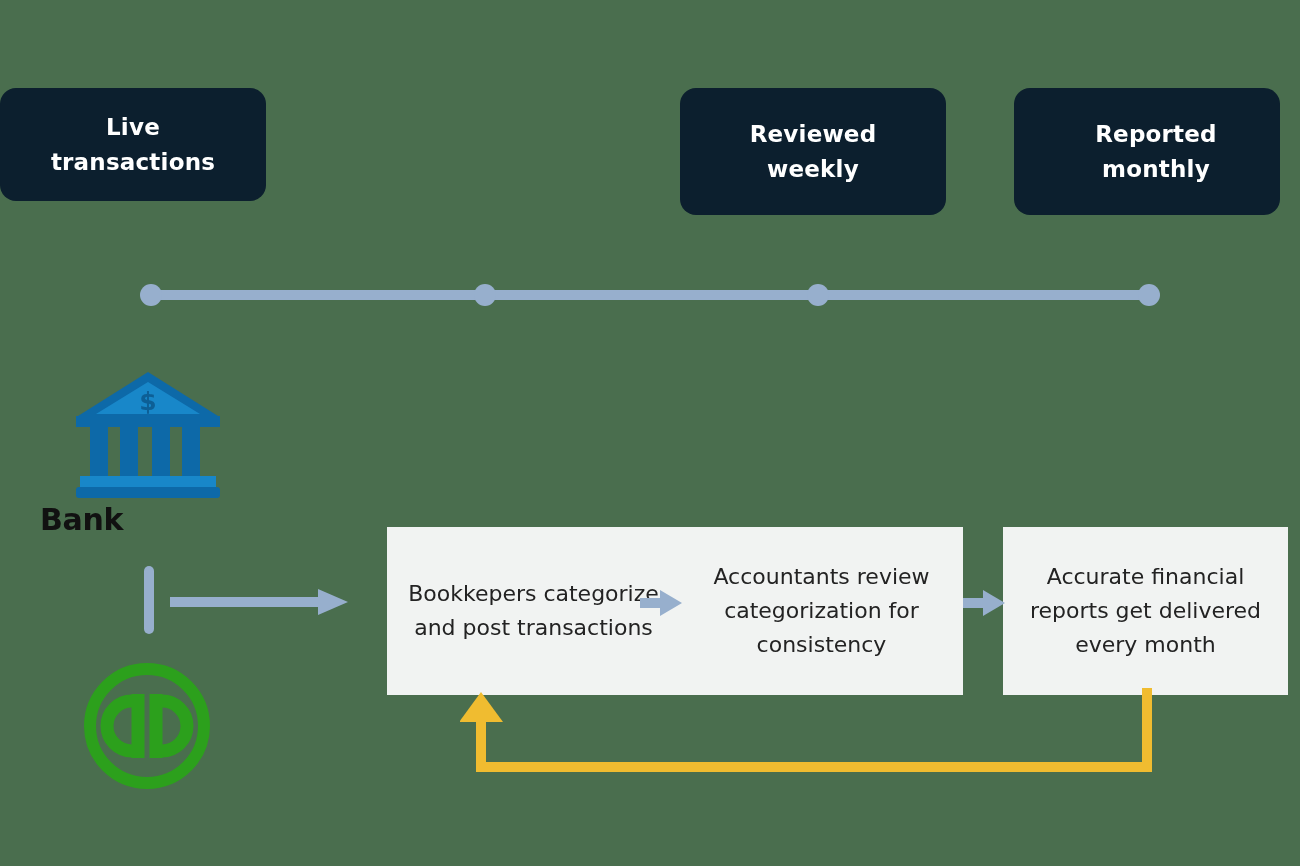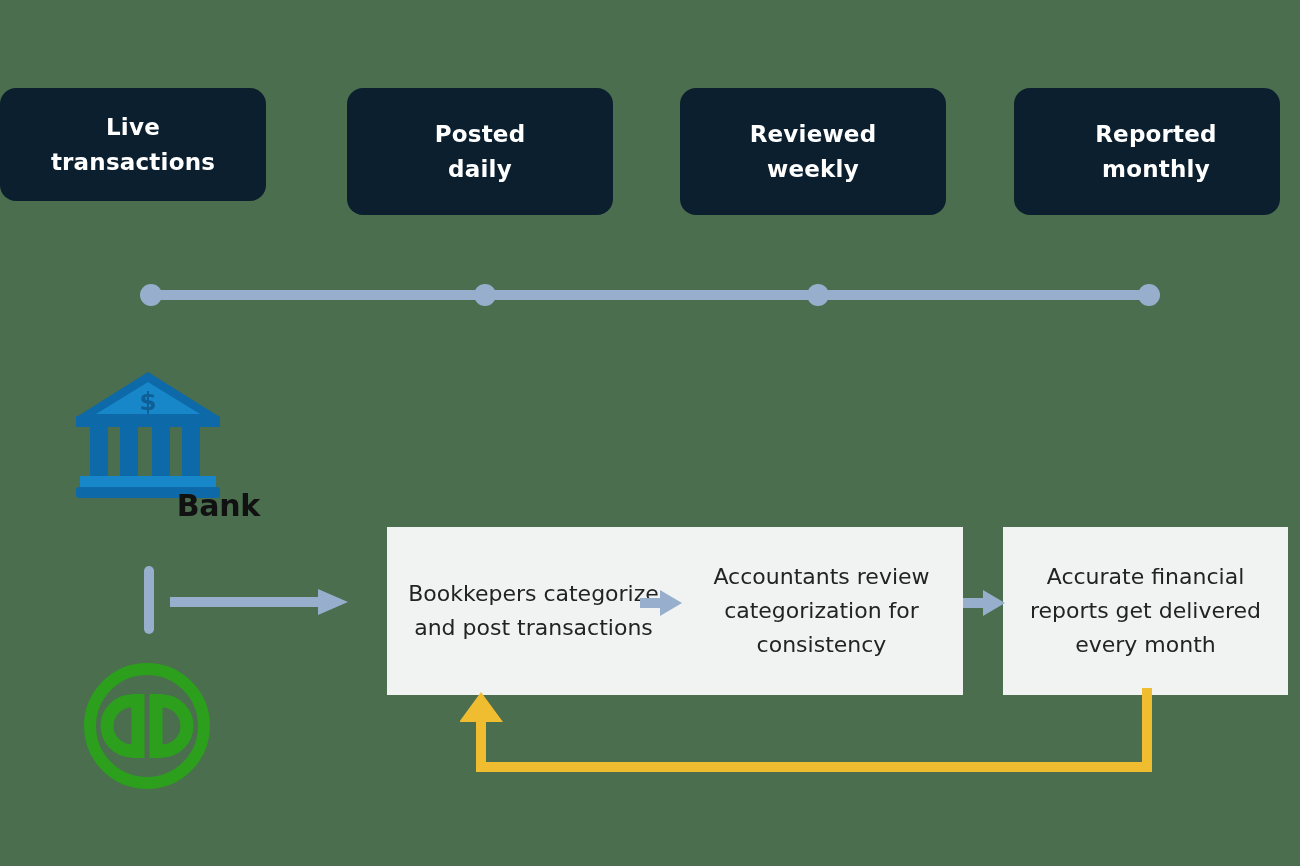--- a/index.html
+++ b/index.html
@@ -80,23 +80,23 @@
   #bank-icon {
     position: absolute;
     left: 76px;
     top: 370px;
     width: 144px;
     height: 130px;
   }
   #bank-label {
     position: absolute;
     left: 40px;
-    top: 488px;
+    top: 502px;
     width: 220px;
-    text-align: right;
+    text-align: left;
     color: #111111;
     font-size: 30px;
     font-weight: bold;
     letter-spacing: -0.3px;
   }
 
   
   #qb-icon {
     position: absolute;
     left: 81px;
@@ -165,24 +165,20 @@
 </style>
 </head>
 <body>
 
 <div id="canvas">
 
   <div class="stage-card" id="stage-card-0">
     <span class="label-text">Live
 transactions</span>
   </div>
-  <div class="stage-card" id="stage-card-1">
-    <span class="label-text">Posted
-daily</span>
-  </div>
   <div class="stage-card" id="stage-card-2">
     <span class="label-text">Reviewed
 weekly</span>
   </div>
   <div class="stage-card" id="stage-card-3">
     <span class="label-text">Reported
 monthly</span>
   </div>
 
   <div id="timeline">

